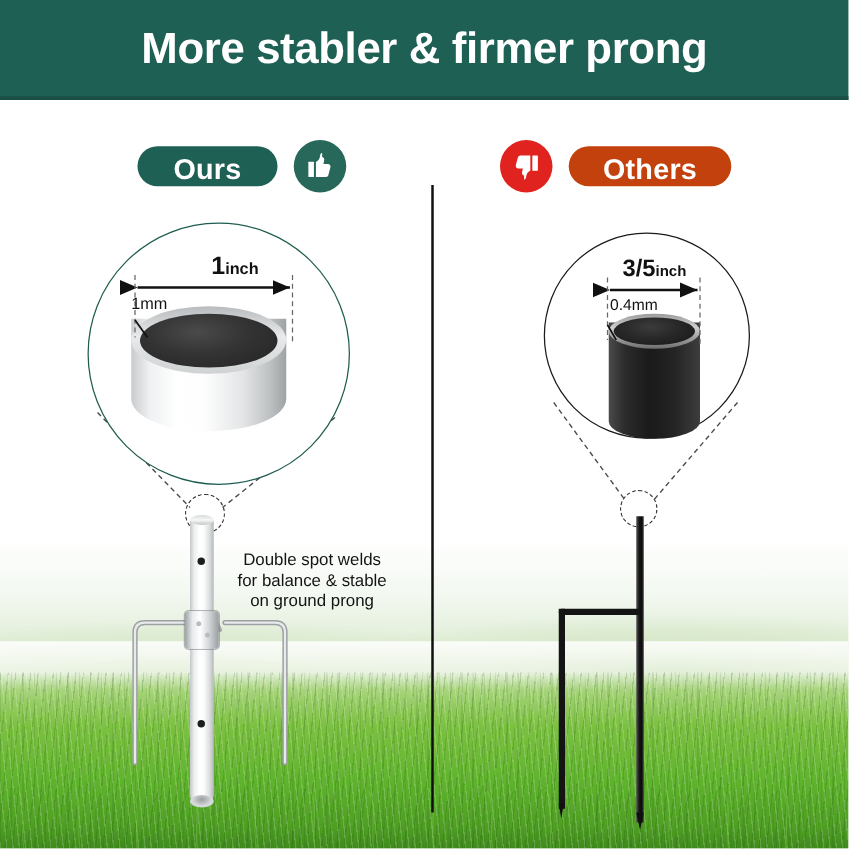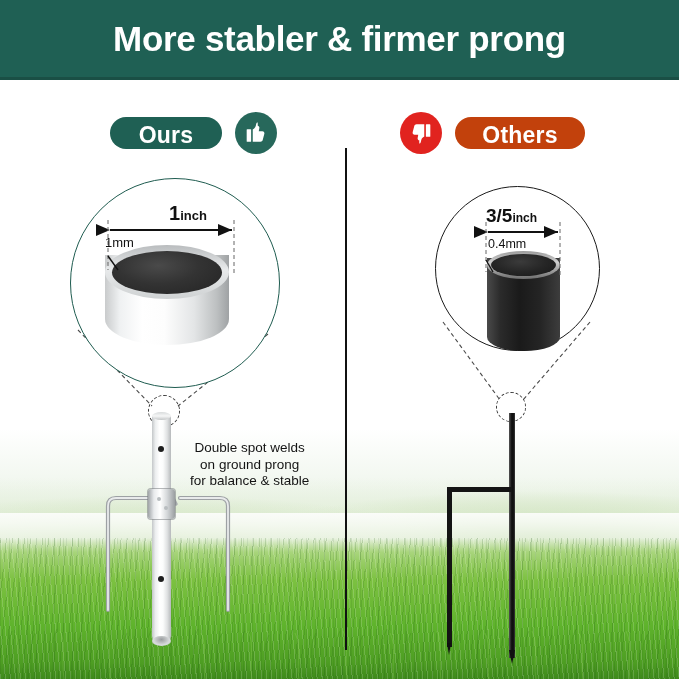--- a/index.html
+++ b/index.html
@@ -319,21 +319,21 @@
   </svg>
 
   <div class="dim-label" style="left:105px;top:236px;font-size:13px;font-weight:normal;">1mm</div>
 
   <div class="callout callout-right"></div>
 
   <div class="tube-r-body"></div>
   <div class="tube-r-rim"></div>
   <div class="tube-r-hole"></div>
 
-  <div class="dim-label" style="left:486px;top:206px;font-size:19px;">
+  <div class="dim-label" style="left:498px;top:206px;font-size:19px;">
     <span>3/5</span><span class="dim-unit" style="font-size:12px;">inch</span>
   </div>
 
   <svg style="position:absolute;left:435px;top:186px;width:165px;height:165px;" viewBox="0 0 165 165">
     <defs>
       <marker id="arrR1" markerWidth="8" markerHeight="8" refX="7" refY="4" orient="auto">
         <path d="M7,4 L0,1 L0,7 z" fill="#111"></path>
       </marker>
       <marker id="arrR2" markerWidth="8" markerHeight="8" refX="7" refY="4" orient="auto">
         <path d="M7,4 L0,1 L0,7 z" fill="#111"></path>
@@ -342,22 +342,22 @@
     <line x1="53" y1="46" x2="123" y2="46" stroke="#111" stroke-width="2" marker-start="url(#arrR1)" marker-end="url(#arrR2)"></line>
     <line x1="51" y1="36" x2="51" y2="86" stroke="#666" stroke-width="1" stroke-dasharray="4 3"></line>
     <line x1="125" y1="36" x2="125" y2="90" stroke="#666" stroke-width="1" stroke-dasharray="4 3"></line>
     <line x1="51" y1="74" x2="58" y2="86" stroke="#111" stroke-width="1.3"></line>
   </svg>
 
   <div class="dim-label" style="left:488px;top:238px;font-size:12.5px;font-weight:normal;text-align:right;">0.4mm</div>
 
   <div class="annotation">
     <div>Double spot welds</div>
+    <div>for balance &amp; stable</div>
     <div>on ground prong</div>
-    <div>for balance &amp; stable</div>
   </div>
 
   <div>
     <svg style="position:absolute;left:60px;top:480px;width:230px;height:180px;" viewBox="0 0 230 180">
       <g fill="none" stroke-linecap="round">
         <path d="M48 130 L48 26 Q48 18 56 18 L96 18" stroke="#9da1a4" stroke-width="4.2"></path>
         <path d="M48 130 L48 26 Q48 18 56 18 L96 18" stroke="#e8eaeb" stroke-width="1.8"></path>
         <path d="M168 130 L168 26 Q168 18 160 18 L120 18" stroke="#9da1a4" stroke-width="4.2"></path>
         <path d="M168 130 L168 26 Q168 18 160 18 L120 18" stroke="#e8eaeb" stroke-width="1.8"></path>
         <path d="M116 24 L112 16" stroke="#a7abae" stroke-width="3.4"></path>

